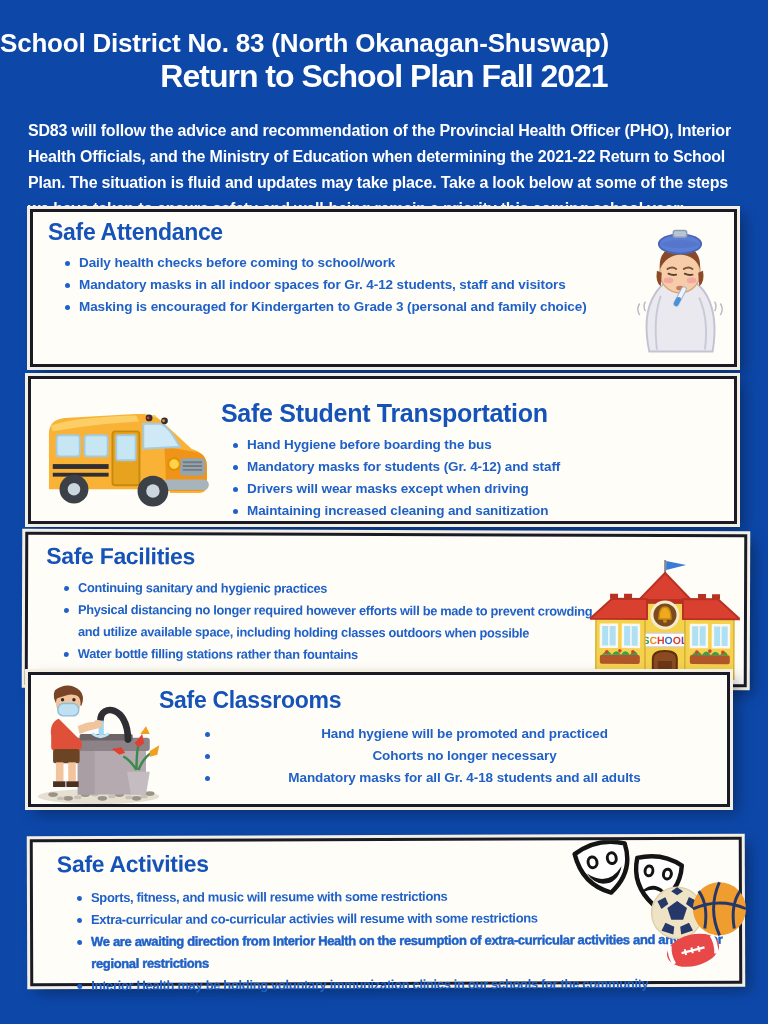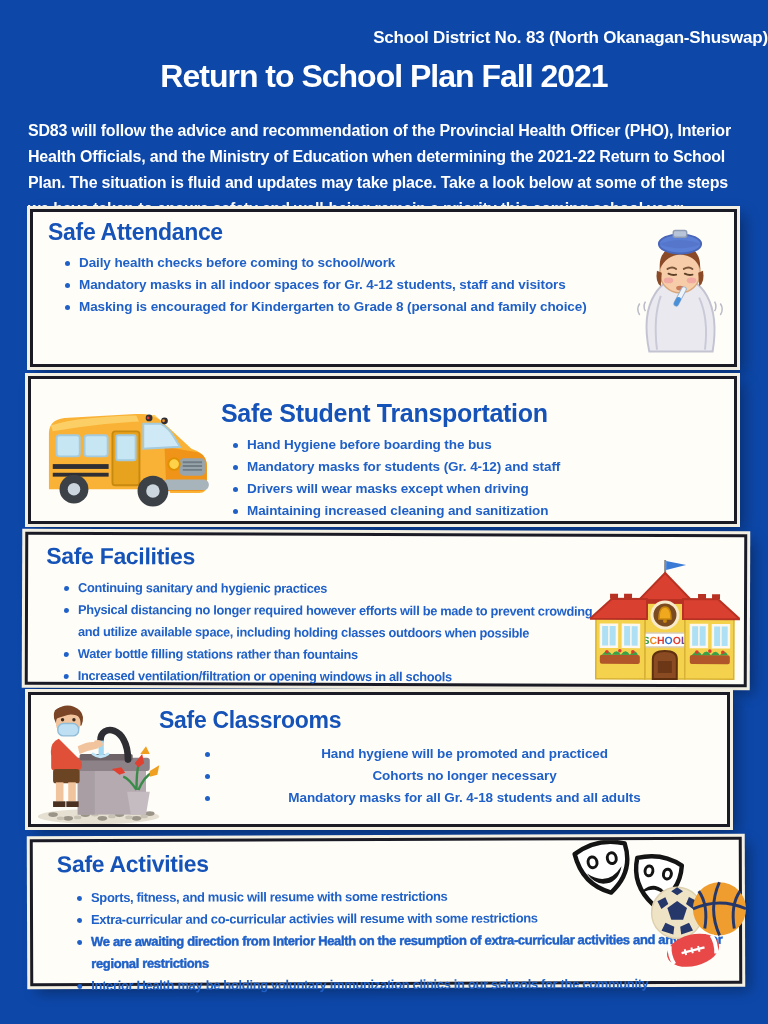--- a/index.html
+++ b/index.html
@@ -5,22 +5,22 @@
   * { margin:0; padding:0; box-sizing:border-box; }
   html,body { width:768px; }
   body { font-family:"Liberation Sans", sans-serif; }
   .page {
     position:relative; width:768px; height:1024px;
     background:#0d47a8; overflow:hidden;
   }
   
   .district {
     position:absolute; top:28px; left:0; width:768px;
-    text-align:right; color:#ffffff; font-weight:bold;
-    font-size:17px; letter-spacing:-0.2px;
+    text-align:left; color:#ffffff; font-weight:bold;
+    font-size:26px; letter-spacing:-0.2px;
   }
   .main-title {
     position:absolute; top:58px; left:0; width:768px;
     text-align:center; color:#ffffff; font-weight:bold;
     font-size:32px; letter-spacing:-1px;
   }
   .intro {
     position:absolute; top:118px; left:28px; width:714px;
     color:#ffffff; font-weight:bold; font-size:16px;
     line-height:26px; letter-spacing:-0.2px;
@@ -63,21 +63,21 @@
   .card-transport .art { left:6px; top:10px; width:176px; height:130px; }
 
   
   .card-facilities { left:25px; top:533px; width:722px; height:153px; transform:rotate(0.2deg); }
   .card-facilities h2 { margin:8px 0 7px 18px; }
   .card-facilities ul { margin-left:34px; padding-right:128px; }
   .card-facilities li { font-size:12.8px; letter-spacing:-0.3px; }
   .card-facilities .art { right:4px; top:20px; width:150px; height:128px; }
 
   
-  .card-classrooms { left:28px; top:692px; width:702px; height:135px; }
+  .card-classrooms { left:28px; top:672px; width:702px; height:135px; }
   .card-classrooms h2 { margin:12px 0 9px 128px; }
   .card-classrooms ul { margin-left:172px; padding-right:17px;text-align:center; }
   .card-classrooms .art { left:2px; top:2px; width:134px; height:128px; }
 
   
   .card-activities { left:30px; top:838px; width:712px; height:147px; transform:rotate(-0.2deg); }
   .card-activities h2 { margin:9px 0 9px 24px; }
   .card-activities ul { margin-left:42px; padding-right:6px; }
   .card-activities li { font-size:13px; letter-spacing:-0.35px; }
   .card-activities .art { right:-10px; top:0px; width:182px; height:136px; }
@@ -89,21 +89,21 @@
 
   <div class="district">School District No. 83 (North Okanagan-Shuswap)</div>
   <h1 class="main-title">Return to School Plan Fall 2021</h1>
   <p class="intro">SD83 will follow the advice and recommendation of the Provincial Health Officer (PHO), Interior Health Officials, and the Ministry of Education when determining the 2021-22 Return to School Plan. The situation is fluid and updates may take place. Take a look below at some of the steps we have taken to ensure safety and well-being remain a priority this coming school year:</p>
 
   <section class="card card-attendance">
     <h2>Safe Attendance</h2>
     <ul>
         <li><span>Daily health checks before coming to school/work</span></li>
         <li><span>Mandatory masks in all indoor spaces for Gr. 4-12 students, staff and visitors</span></li>
-        <li><span>Masking is encouraged for Kindergarten to Grade 8 (personal and family choice)</span></li>
+        <li><span>Masking is encouraged for Kindergarten to Grade 3 (personal and family choice)</span></li>
       </ul>
     <div class="art">
       <svg viewBox="0 0 100 130" width="96" height="126">
         <path d="M18,128 Q10,90 24,68 Q34,52 50,52 Q68,52 78,70 Q90,92 84,128 Z" fill="#e9e9ef" stroke="#c3c3d2" stroke-width="2"></path>
         <path d="M30,70 Q22,92 26,126" fill="none" stroke="#c9c9d8" stroke-width="2"></path>
         <path d="M70,72 Q80,94 76,126" fill="none" stroke="#c9c9d8" stroke-width="2"></path>
         <circle cx="50" cy="46" r="21" fill="#f6cda8" stroke="#d9a77c" stroke-width="1.5"></circle>
         <path d="M29,42 Q27,20 50,17 Q72,19 71,42 Q66,28 50,27 Q36,28 29,42 Z" fill="#8a4a28"></path>
         <path d="M26,44 Q24,56 30,60 L31,46 Z" fill="#8a4a28"></path>
         <path d="M74,44 Q76,56 70,60 L69,46 Z" fill="#8a4a28"></path>

